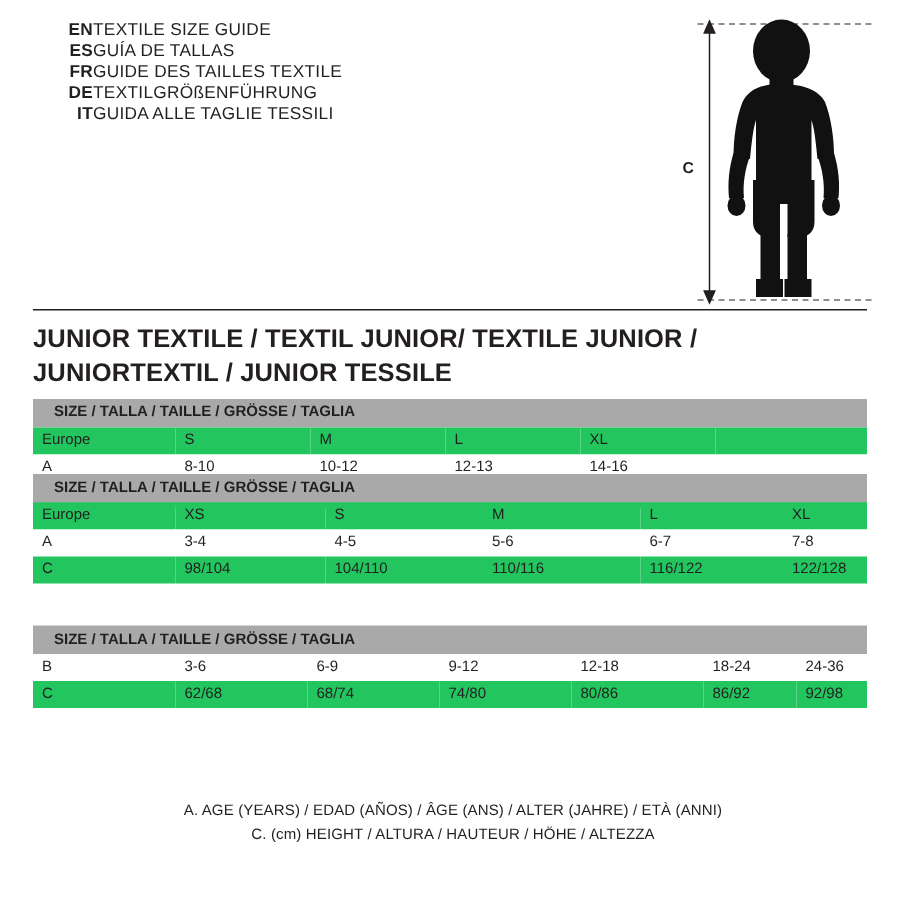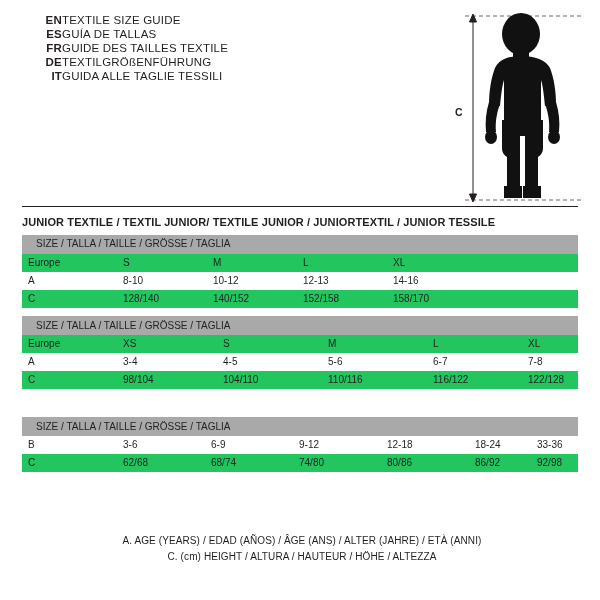--- a/index.html
+++ b/index.html
@@ -66,42 +66,42 @@
     color: #231f20;
   }
 
   
   .section {
     position: absolute;
     left: 22px;
     width: 556px;
   }
   .section-title {
-    font-size: 11px;
+    font-size: 17px;
     font-weight: bold;
     letter-spacing: 0.1px;
     margin-bottom: 5px;
     line-height: 1.35;
   }
   table {
     border-collapse: collapse;
     width: 556px;
     table-layout: fixed;
   }
   td {
     font-size: 10px;
     padding: 3px 0 3px 6px;
     vertical-align: middle;
     line-height: 1.2;
   }
   tr.head td {
     background: #a9a9a9;
     color: #231f20;
     font-size: 10px;
-    font-weight: normal;
+    font-weight: bold;
     height: 15px;
     padding-top: 2px;
     padding-bottom: 2px;
     padding-left: 14px;
   }
   tr.shaded td {
     background: #22c55e;
   }
   tr.plain td {
     background: #ffffff;
@@ -310,21 +310,21 @@
         <tr class="head">
           <td colspan="7">SIZE / TALLA / TAILLE / GRÖSSE / TAGLIA</td>
         </tr>
         <tr class="plain">
           <td>B</td>
           <td>3-6</td>
           <td>6-9</td>
           <td>9-12</td>
           <td>12-18</td>
           <td>18-24</td>
-          <td>33-36</td>
+          <td>24-36</td>
         </tr>
         <tr class="shaded">
           <td>C</td>
           <td>62/68</td>
           <td>68/74</td>
           <td>74/80</td>
           <td>80/86</td>
           <td>86/92</td>
           <td>92/98</td>
         </tr>

